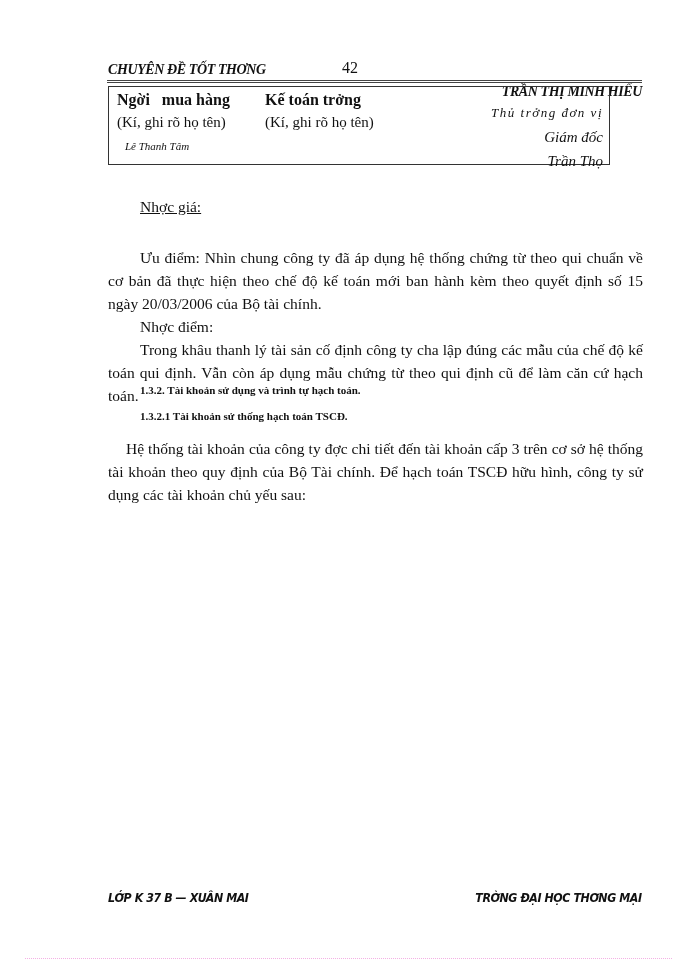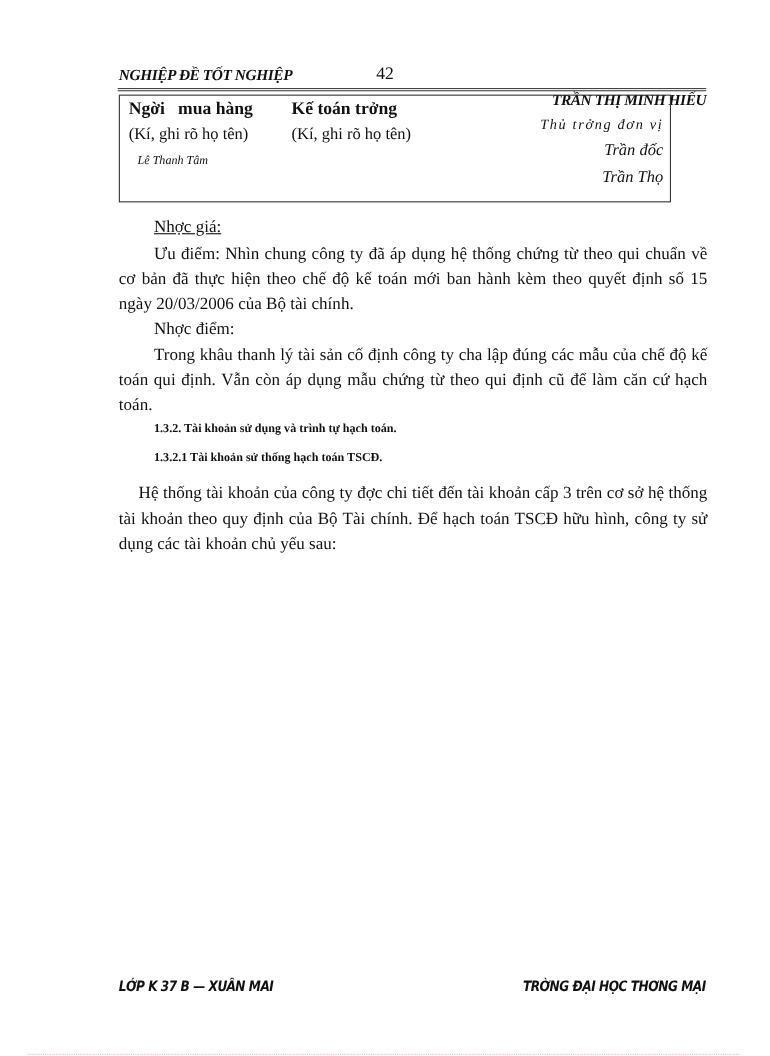--- a/index.html
+++ b/index.html
@@ -42,21 +42,21 @@
       height: 3px;
       border-top: 1px solid #444;
       border-bottom: 1px solid #444;
       box-sizing: border-box;
     }
     .sign-box {
       position: absolute;
       top: 86px;
       left: 108px;
       width: 502px;
-      height: 98px;
+      height: 79px;
       border: 1px solid #333;
       box-sizing: border-box;
     }
     .sign-col {
       position: absolute;
       top: 0;
       text-align: left;
     }
     .sign-title {
       font-weight: bold;
@@ -95,21 +95,21 @@
       line-height: 24px;
     }
     .body-text {
       position: absolute;
       left: 108px;
       width: 535px;
       font-size: 15.5px;
       line-height: 23px;
       text-align: justify;
     }
-    .indent { text-indent: 32px; }
+    .indent { text-indent: 32px; margin-top: 27px; }
     .indent2 { text-indent: 18px; }
     .eval-title {
       position: absolute;
       top: 198px;
       left: 140px;
       font-size: 15.5px;
       text-decoration: underline;
     }
     .heading {
       position: absolute;
@@ -136,37 +136,37 @@
       width: 647px;
       height: 0;
       border-top: 1px dotted #f4b0e4;
     }
   </style>
 </head>
 <body>
 
 <div class="page-number">42</div>
 
-<div class="header-left">NGHIỆP ĐỀ TỐT NGHIỆP</div>
+<div class="header-left">CHUYÊN ĐỀ TỐT THƠNG</div>
 <div class="header-right">TRẦN THỊ MINH HIẾU</div>
 <div class="header-rule"></div>
 
 <div class="sign-box">
   <div class="sign-col col1">
     <div class="sign-title">Ngời   mua hàng</div>
     <div class="sign-sub">(Kí, ghi rõ họ tên)</div>
     <div class="sign-name">Lê Thanh Tâm</div>
   </div>
   <div class="sign-col col2">
     <div class="sign-title">Kế toán trởng</div>
     <div class="sign-sub">(Kí, ghi rõ họ tên)</div>
   </div>
   <div class="col3">
     <div class="role">Thủ trởng  đơn vị</div>
-    <div class="pos">Trần đốc</div>
+    <div class="pos">Giám đốc</div>
     <div class="nm">Trần Thọ</div>
   </div>
 </div>
 
 <div class="eval-title">Nhợc giá:</div>
 
 <div class="body-text indent" style="top:219px;">Ưu điểm: Nhìn chung công ty đã áp dụng hệ thống chứng từ theo qui chuẩn về cơ bản đã thực hiện theo chế độ kế toán mới ban hành kèm theo quyết định số 15 ngày 20/03/2006 của Bộ tài chính.</div>
 
 <div class="body-text indent" style="top:288px;">Nhợc  điểm:</div>
 

